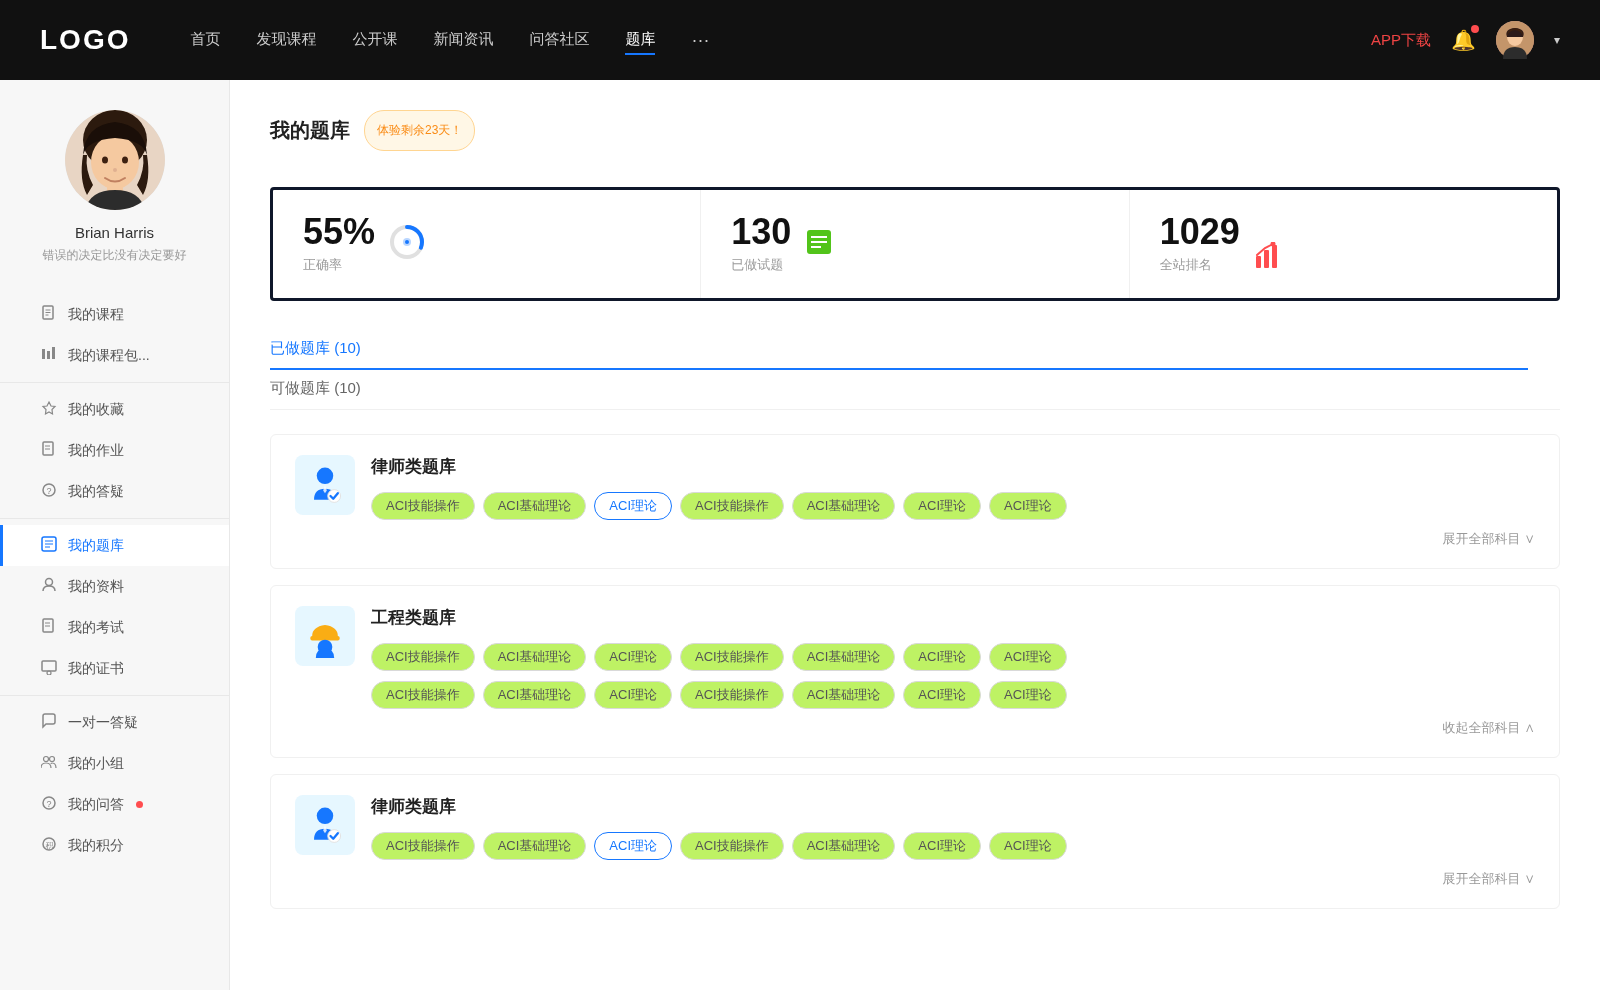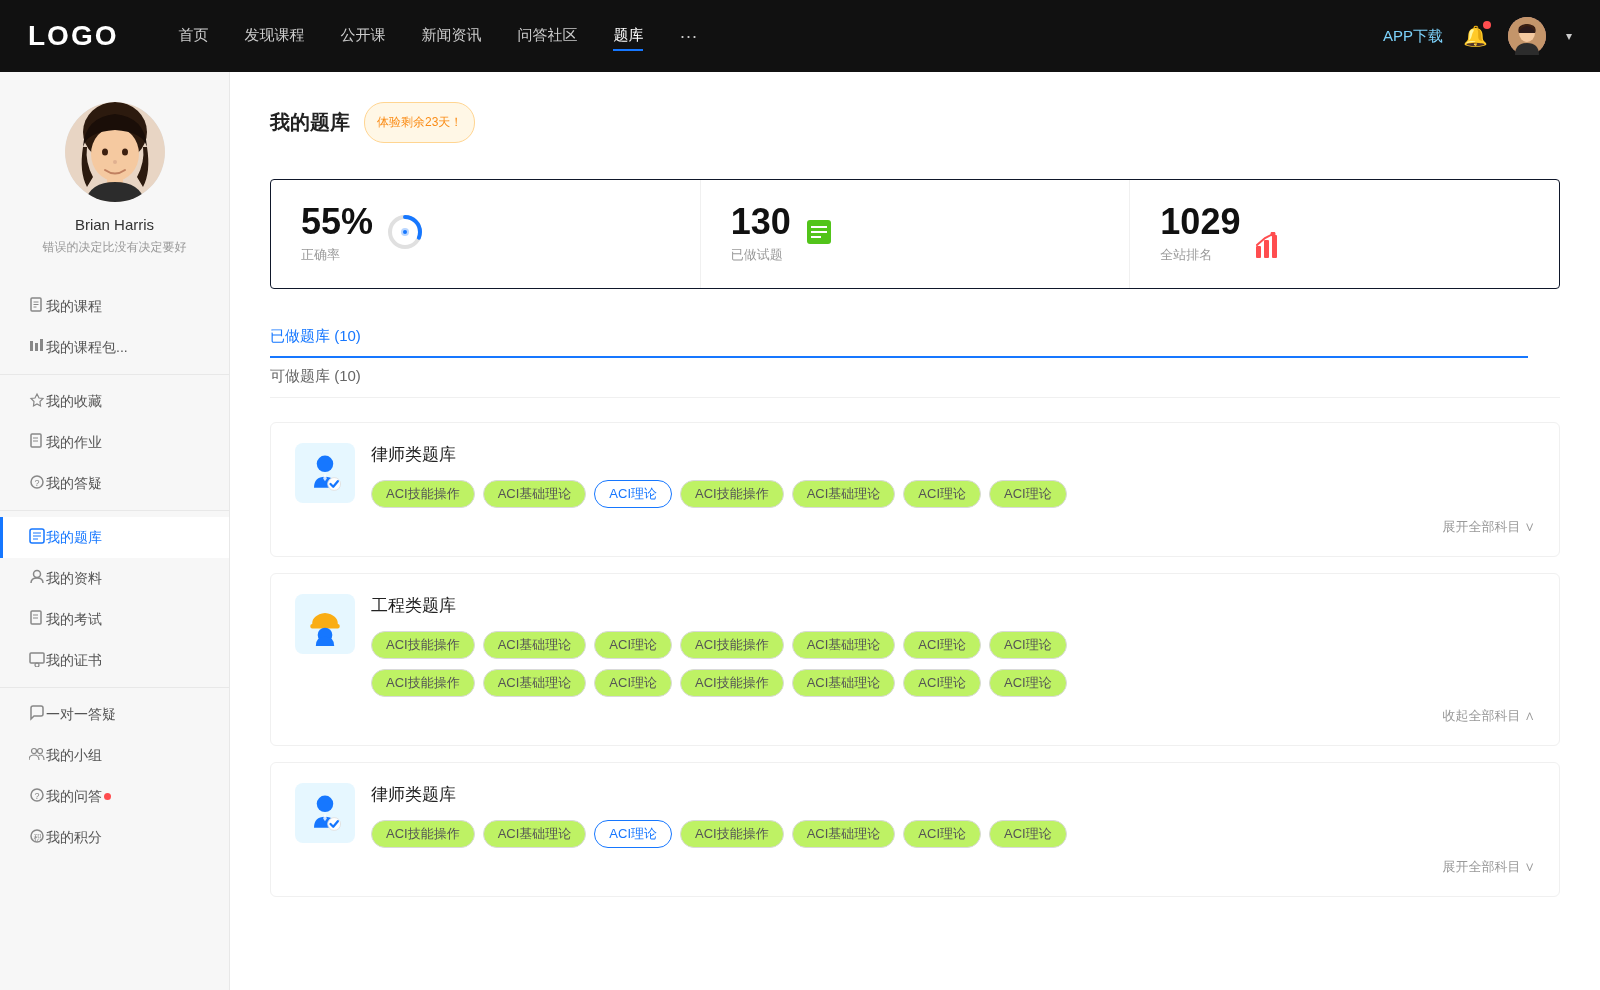--- a/index.html
+++ b/index.html
@@ -1,47 +1,47 @@
 <!DOCTYPE html>
 <html><head>
   <meta charset="utf-8">
   <style>
     * { margin: 0; padding: 0; box-sizing: border-box; }
     body { font-family: -apple-system, BlinkMacSystemFont, 'PingFang SC', 'Microsoft YaHei', sans-serif; background: #f5f5f5; width: 1600px; height: 990px; overflow: hidden; }
 
     
     .navbar {
-      background: #111; height: 72px; display: flex; align-items: center; padding: 0 28px; gap: 0;
+      background: #111; height: 80px; display: flex; align-items: center; padding: 0 40px; gap: 0;
     }
     .nav-logo { color: #fff; font-size: 28px; font-weight: 900; letter-spacing: 2px; margin-right: 60px; }
     .nav-links { display: flex; gap: 36px; flex: 1; }
     .nav-link { color: #ccc; font-size: 15px; cursor: pointer; padding: 4px 0; text-decoration: none; }
     .nav-link.active { color: #fff; border-bottom: 2px solid #1677ff; }
     .nav-right { display: flex; align-items: center; gap: 20px; }
-    .nav-app-download { color: #7dd3fc; font-size: 15px; cursor: pointer; }
+    .nav-app-download { color: #ef4444; font-size: 15px; cursor: pointer; }
     .nav-bell { position: relative; cursor: pointer; }
     .nav-bell-icon { color: #ccc; font-size: 20px; }
     .nav-bell-dot { position: absolute; top: -3px; right: -3px; width: 8px; height: 8px; background: #ff4d4f; border-radius: 50%; }
     .nav-avatar-placeholder { width: 38px; height: 38px; border-radius: 50%; background: linear-gradient(135deg, #d4a4a4, #c08080); display: flex; align-items: center; justify-content: center; font-size: 16px; }
     .nav-chevron { color: #ccc; font-size: 12px; cursor: pointer; }
     .nav-dots { color: #ccc; font-size: 18px; cursor: pointer; }
 
     
     .page-layout { display: flex; height: calc(990px - 72px); }
 
     
     .sidebar { width: 230px; background: #f7f7f7; border-right: 1px solid #e8e8e8; flex-shrink: 0; overflow-y: auto; padding-bottom: 20px; }
     .sidebar-profile { display: flex; flex-direction: column; align-items: center; padding: 30px 20px 20px; }
     .profile-avatar { width: 100px; height: 100px; border-radius: 50%; background: #e0e0e0; overflow: hidden; display: flex; align-items: center; justify-content: center; margin-bottom: 14px; }
     .profile-name { font-size: 15px; font-weight: 500; color: #333; margin-bottom: 6px; }
     .profile-motto { font-size: 12px; color: #999; text-align: center; }
 
     .sidebar-menu { list-style: none; margin-top: 10px; }
     .sidebar-menu-item {
-      display: flex; align-items: center; padding: 11px 28px;
+      display: flex; align-items: center; gap: 10px; padding: 11px 40px;
       font-size: 14px; color: #555; cursor: pointer; position: relative;
     }
     .sidebar-menu-item.active { color: #1677ff; background: #fff; }
     .sidebar-menu-item.active::before {
       content: ''; position: absolute; left: 0; top: 0; bottom: 0; width: 3px; background: #1677ff;
     }
     .sidebar-menu-item .menu-icon { width: 18px; text-align: center; font-size: 15px; color: inherit; }
     .menu-divider { height: 1px; background: #e8e8e8; margin: 6px 0; }
     .badge-dot { width: 7px; height: 7px; background: #ff4d4f; border-radius: 50%; display: inline-block; margin-left: 2px; }
 
@@ -50,38 +50,38 @@
 
     
     .page-header { display: flex; align-items: center; gap: 14px; margin-bottom: 24px; }
     .page-title { font-size: 20px; font-weight: 600; color: #222; }
     .trial-badge {
       background: #fff7e6; border: 1px solid #ffd591; color: #fa8c16;
       font-size: 12px; padding: 11px 12px; border-radius: 20px;
     }
 
     
-    .stats-row { display: flex; border: 1px solid #0f172a; border-radius: 4px; margin-bottom: 28px; margin-top: 36px; }
+    .stats-row { display: flex; border: 3px solid #0f172a; border-radius: 4px; margin-bottom: 28px; margin-top: 36px; }
     .stat-item { flex: 1; padding: 24px 30px; display: flex; align-items: center; gap: 14px; border-right: 1px solid #f0f0f0; }
     .stat-item:last-child { border-right: none; align-items: flex-end; }
     .stat-value { font-size: 36px; font-weight: 700; color: #111; line-height: 1; }
     .stat-label { font-size: 13px; color: #999; margin-top: 6px; }
 
     
     .tabs-row { display: flex; gap: 0; margin-bottom: 24px; border-bottom: 1px solid #f0f0f0; flex-direction: column; }
     .tab-item { padding: 10px 0; margin-right: 32px; font-size: 15px; color: #666; cursor: pointer; border-bottom: 2px solid transparent; margin-bottom: -1px; }
     .tab-item.active { color: #1677ff; border-bottom: 2px solid #1677ff; font-weight: 500; }
 
     
     .qbank-card { border: 1px solid #f0f0f0; border-radius: 6px; padding: 20px 24px; margin-bottom: 16px; }
     .qbank-header { display: flex; align-items: flex-start; gap: 16px; }
     .qbank-icon { width: 60px; height: 60px; display: flex; align-items: center; justify-content: center; flex-shrink: 0; }
     
     .qbank-body { flex: 1; }
-    .qbank-title { font-size: 17px; font-weight: 400; color: #222; margin-bottom: 14px; }
+    .qbank-title { font-size: 17px; font-weight: 700; color: #222; margin-bottom: 14px; }
     .qbank-tags { display: flex; flex-wrap: wrap; gap: 8px; }
     .qbank-tag {
       padding: 4px 14px; border: 1px solid #d9d9d9; border-radius: 20px;
       font-size: 13px; color: #555; cursor: pointer; background: #bef264;
     }
     .qbank-tag.active-tag { border-color: #1677ff; color: #1677ff; background: #fff; }
     .qbank-expand { text-align: right; font-size: 13px; color: #999; margin-top: 10px; cursor: pointer; }
     .qbank-tags-second { margin-top: 10px; display: flex; flex-wrap: wrap; gap: 8px; }
 
     .engineer-icon-wrap { background: #e6f7ff; border-radius: 8px; padding: 8px; }

